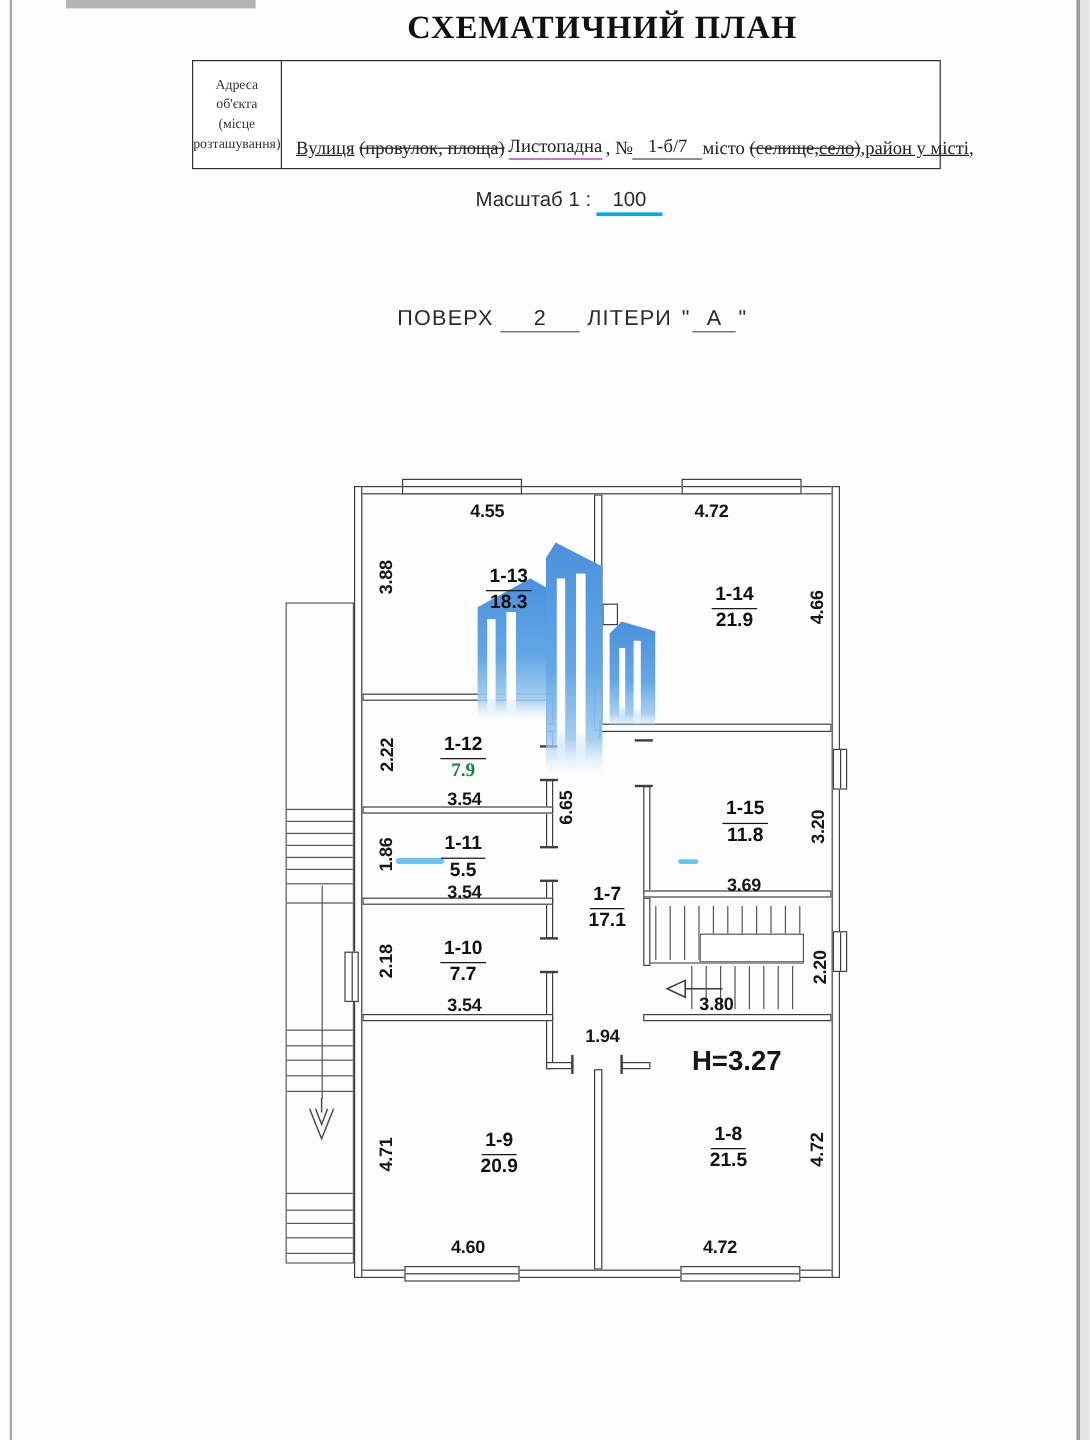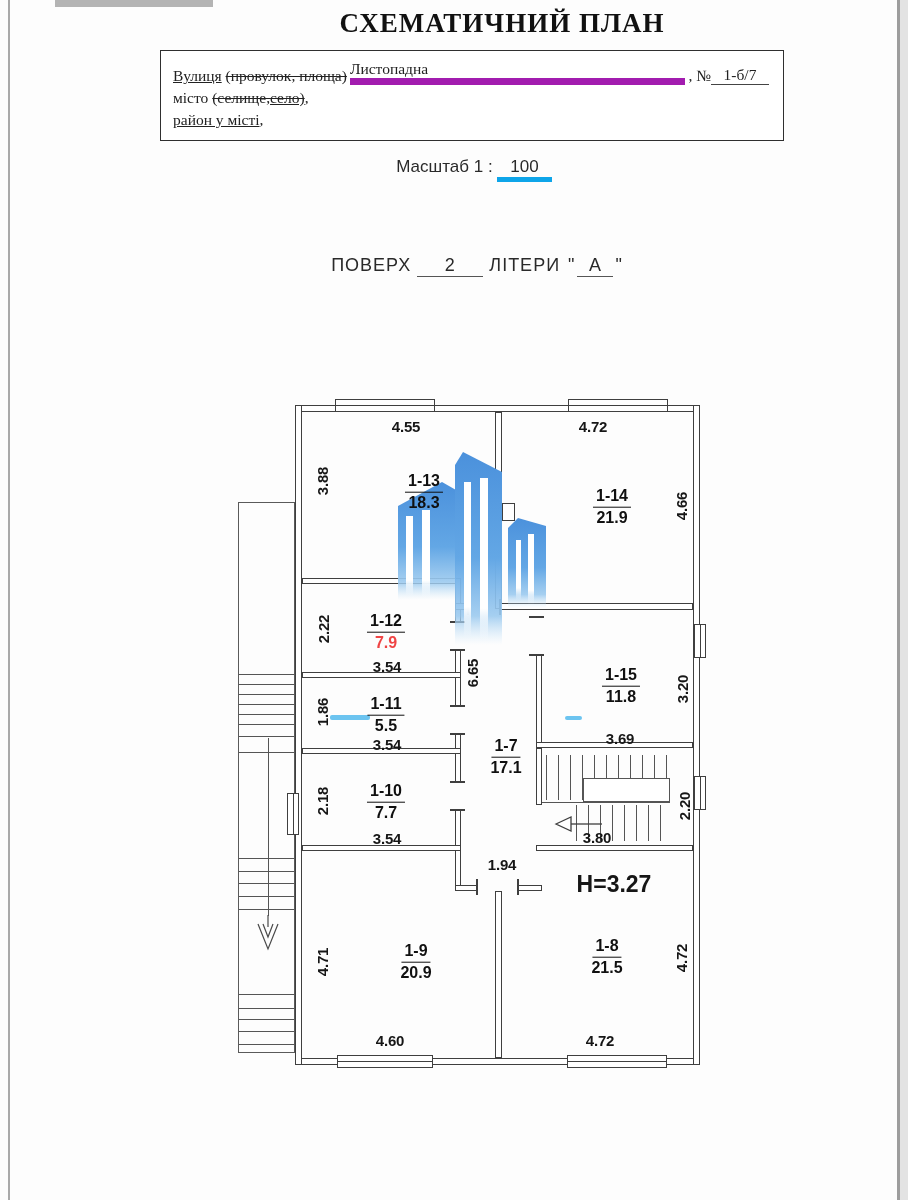--- a/index.html
+++ b/index.html
@@ -12,32 +12,32 @@
   #edge-right{right:8px;top:0;width:3px;height:1200px;background:#9d9d9d;}
   #edge-right2{right:0;top:0;width:8px;height:1200px;background:#e3e3e3;}
 
   
   #doc-title{position:absolute;left:48px;top:8px;width:908px;text-align:center;
     font-weight:700;font-size:27px;letter-spacing:1px;color:#111;}
   #addr-table{position:absolute;left:160px;top:50px;width:624px;height:91px;
     border:1.5px solid #2f2f2f;display:flex;box-sizing:border-box;background:#fff;}
   #addr-left{width:127px;border-right:1.5px solid #2f2f2f;display:flex;flex-direction:column;
     justify-content:center;align-items:center;font-size:11.5px;line-height:1.4;color:#333;text-align:center;}
-  #addr-right{flex:1;display:flex;flex-direction:column;justify-content:space-evenly;
+  #addr-right{flex:1;display:flex;flex-direction:row;justify-content:space-evenly;
     padding:5px 14px 7px 12px;font-size:15.5px;color:#222;}
   .addr-row{display:flex;align-items:flex-end;white-space:nowrap;}
   .u{text-decoration:underline;}
   .strike{text-decoration:line-through;}
   .strike-u{text-decoration:line-through underline;}
-  .blank{flex:1;border-bottom:7px solid #a21caf;text-align:left;margin:0 3px;line-height:1.15;}
+  .blank{flex:1;border-bottom:1px solid #a21caf;text-align:left;margin:0 3px;line-height:1.15;}
   .numblank{width:58px;border-bottom:1px solid #444;text-align:center;line-height:1.15;}
 
   #scale-line{position:absolute;left:20px;top:157px;width:908px;text-align:center;
     font-family:"Liberation Sans",sans-serif;font-size:17px;color:#2a2a2a;}
-  #scale-line .sval{display:inline-block;border-bottom:5px solid #0ea5e9;padding:0 13px;}
+  #scale-line .sval{display:inline-block;border-bottom:3px solid #0ea5e9;padding:0 13px;}
   #floor-line{position:absolute;left:24px;top:255px;width:908px;text-align:center;
     font-family:"Liberation Sans",sans-serif;font-size:18px;letter-spacing:1px;color:#2a2a2a;}
   #floor-line .fval{display:inline-block;border-bottom:1px solid #555;width:66px;text-align:center;}
   #floor-line .lval{display:inline-block;border-bottom:1px solid #555;width:36px;text-align:center;}
   #floor-line .q{margin:0 2px;}
 
   
   #plan{position:absolute;left:237px;top:400px;width:470px;height:675px;}
   .wall{position:absolute;background:#fff;border:1px solid #3f3f3f;box-sizing:border-box;z-index:2;}
   .win{position:absolute;background:#fff;border:1px solid #3f3f3f;box-sizing:border-box;z-index:3;}
@@ -52,36 +52,40 @@
   #stair-rail-box{position:absolute;left:41px;top:27px;width:87px;height:24px;background:#fff;
     border:1px solid #555;box-sizing:border-box;}
   .dim{position:absolute;font-family:"Liberation Sans",sans-serif;font-weight:700;font-size:15px;
     letter-spacing:-0.2px;color:#161616;transform:translate(-50%,-50%);white-space:nowrap;z-index:6;}
   .dim.v{transform:translate(-50%,-50%) rotate(-90deg);}
   .dim.big{font-size:23px;letter-spacing:0;}
   .room{position:absolute;transform:translate(-50%,-50%);text-align:center;z-index:6;
     font-family:"Liberation Sans",sans-serif;font-weight:700;font-size:16px;color:#101010;line-height:1.3;}
   .room .rnum{display:inline-block;border-bottom:1.5px solid #101010;padding:0 3px 0 3px;}
   .room .rarea{display:block;}
-  .room .rarea.muted{color:#ef4444;}
+  .room .rarea.muted{color:#15803d;font-family:Liberation Serif, serif;}
   #logo{position:absolute;left:155px;top:48px;z-index:5;}
   .bluedash{position:absolute;background:#6cc4f0;border-radius:2px;z-index:5;}
   .arrow-svg{position:absolute;z-index:4;}
 </style>
 </head>
 <body>
 
 <div class="edge" id="edge-left"></div>
 <div class="edge" id="edge-topleft"></div>
 <div class="edge" id="edge-right2"></div>
 <div class="edge" id="edge-right"></div>
 
 <div id="doc-title">СХЕМАТИЧНИЙ ПЛАН</div>
 
 <div id="addr-table">
+  <div id="addr-left">
+    <span>Адреса об'єкта</span>
+    <span>(місце розташування)</span>
+  </div>
   <div id="addr-right">
     <div class="addr-row">
       <span class="u">Вулиця</span>&nbsp;<span class="strike">(провулок, площа)</span>
       <span class="blank">Листопадна</span>
       <span>, №</span>
       <span class="numblank">1-б/7</span>
     </div>
     <div class="addr-row">
       <span>місто</span>&nbsp;<span class="strike">(селище, </span><span class="strike-u">село)</span>
       <span>,</span>

